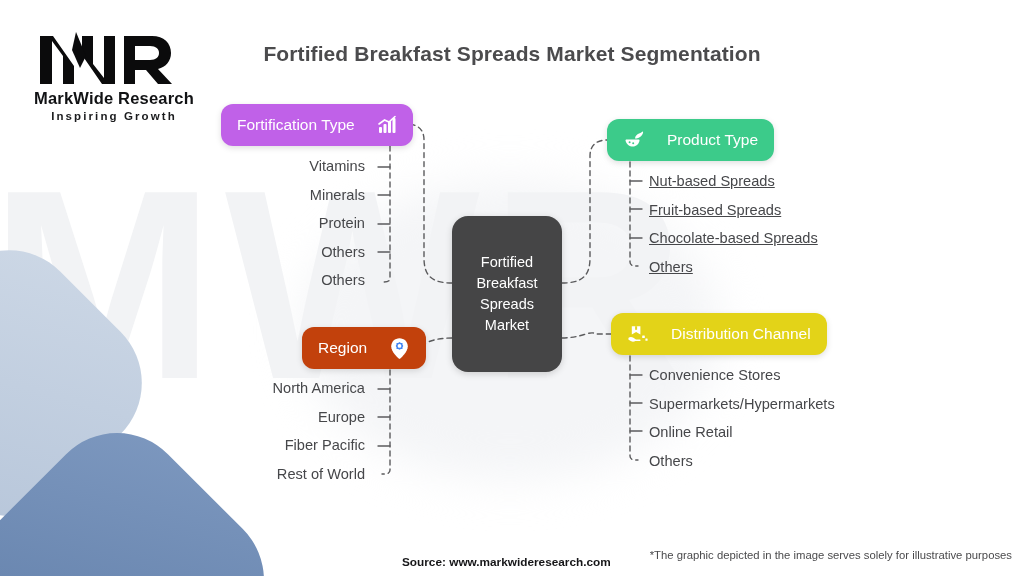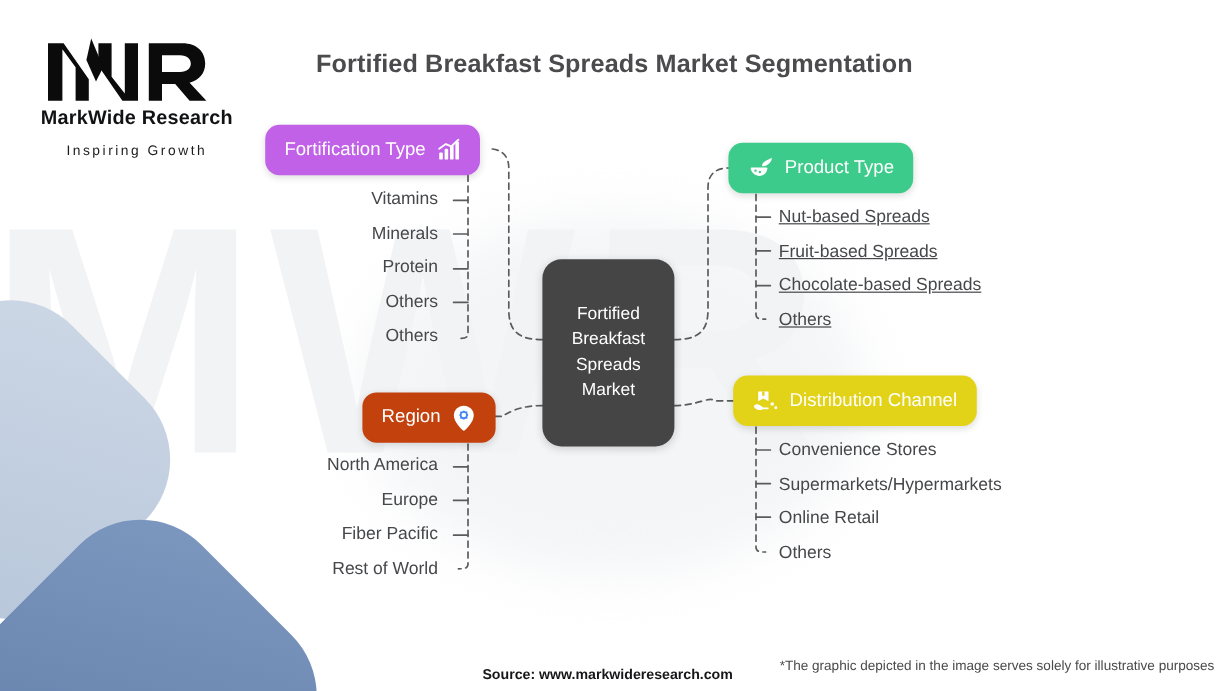--- a/index.html
+++ b/index.html
@@ -56,22 +56,22 @@
   }
 
   
   .logo { position: absolute; left: 28px; top: 28px; width: 172px; text-align: center; }
   .logo-mark { display: block; margin: 0 auto; }
   .logo-name {
     font-size: 16.5px; font-weight: 700; color: #111214;
     letter-spacing: .2px; margin-top: 1px;
   }
   .logo-tag {
-    font-size: 11.5px; font-weight: 400; color: #1b1c1e;
-    letter-spacing: 2.1px; margin-top: 12px;
+    font-size: 11.5px; font-weight: 700; color: #1b1c1e;
+    letter-spacing: 2.1px; margin-top: 2px;
   }
 
   
   .title {
     position: absolute; left: 0; right: 0; top: 42px;
     text-align: center;
     font-size: 21px; font-weight: 700; color: #4b4b4d;
     letter-spacing: .1px;
   }
 
@@ -91,21 +91,21 @@
     box-shadow: 0 2px 7px rgba(0,0,0,.16);
   }
   .center-node .txt {
     color: #ffffff; font-size: 14.5px; line-height: 21px;
     text-align: center; font-weight: 400;
   }
 
   
   .badge {
     position: absolute;
-    display: flex; align-items: center; gap: 9px;
+    display: flex; align-items: center; gap: 22px;
     height: 42px;
     padding: 0 16px;
     border-radius: 12px;
     color: #ffffff;
     font-size: 15.5px;
     font-weight: 500;
     white-space: nowrap;
     box-shadow: 0 2px 6px rgba(0,0,0,.13);
   }
   .badge .ic { display: flex; align-items: center; justify-content: center; }

